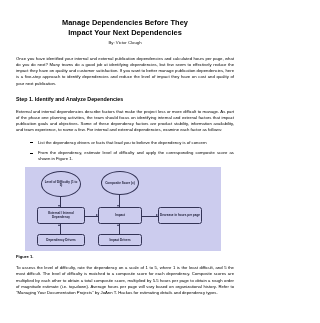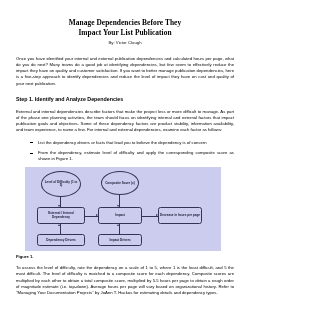--- a/index.html
+++ b/index.html
@@ -23,21 +23,20 @@
     position: relative;
     background: #ffffff;
   }
   .doc-title {
     text-align: center;
     font-weight: bold;
     font-size: 7.4px;
     line-height: 9.6px;
     letter-spacing: 0.05px;
     margin: 0;
-    font-family: Liberation Serif, serif;
   }
   .byline {
     text-align: center;
     font-size: 4.3px;
     line-height: 7px;
     margin: 2px 0 0 0;
     color: #111;
   }
   .body-text {
     font-size: 4.25px;
@@ -146,21 +145,21 @@
     margin-top: 5px;
   }
 </style>
 </head>
 <body>
 
 <div class="page">
 
   <div>
     <div class="doc-title">Manage Dependencies Before They</div>
-    <div class="doc-title">Impact Your List Publication</div>
+    <div class="doc-title">Impact Your Next Dependencies</div>
   </div>
 
   <div class="byline">By: Victor Clough</div>
 
   <p class="body-text intro">Once you have identified your internal and external publication dependencies and calculated hours per page, what do you do next? Many teams do a good job at identifying dependencies, but few seem to effectively reduce the impact they have on quality and customer satisfaction. If you want to better manage publication dependencies, here is a five-step approach to identify dependencies and reduce the level of impact they have on cost and quality of your next publication.</p>
 
   <div class="step-heading">Step 1.  Identify and Analyze Dependencies</div>
 
   <p class="body-text para-analyze">External and internal dependencies describe factors that make the project less or more difficult to manage. As part of the phase one planning activities, the team should focus on identifying internal and external factors that impact publication goals and objectives.  Some of these dependency factors are product stability, information availability, and team experience, to name a few. For internal and external dependencies, examine each factor as follows:</p>
 

